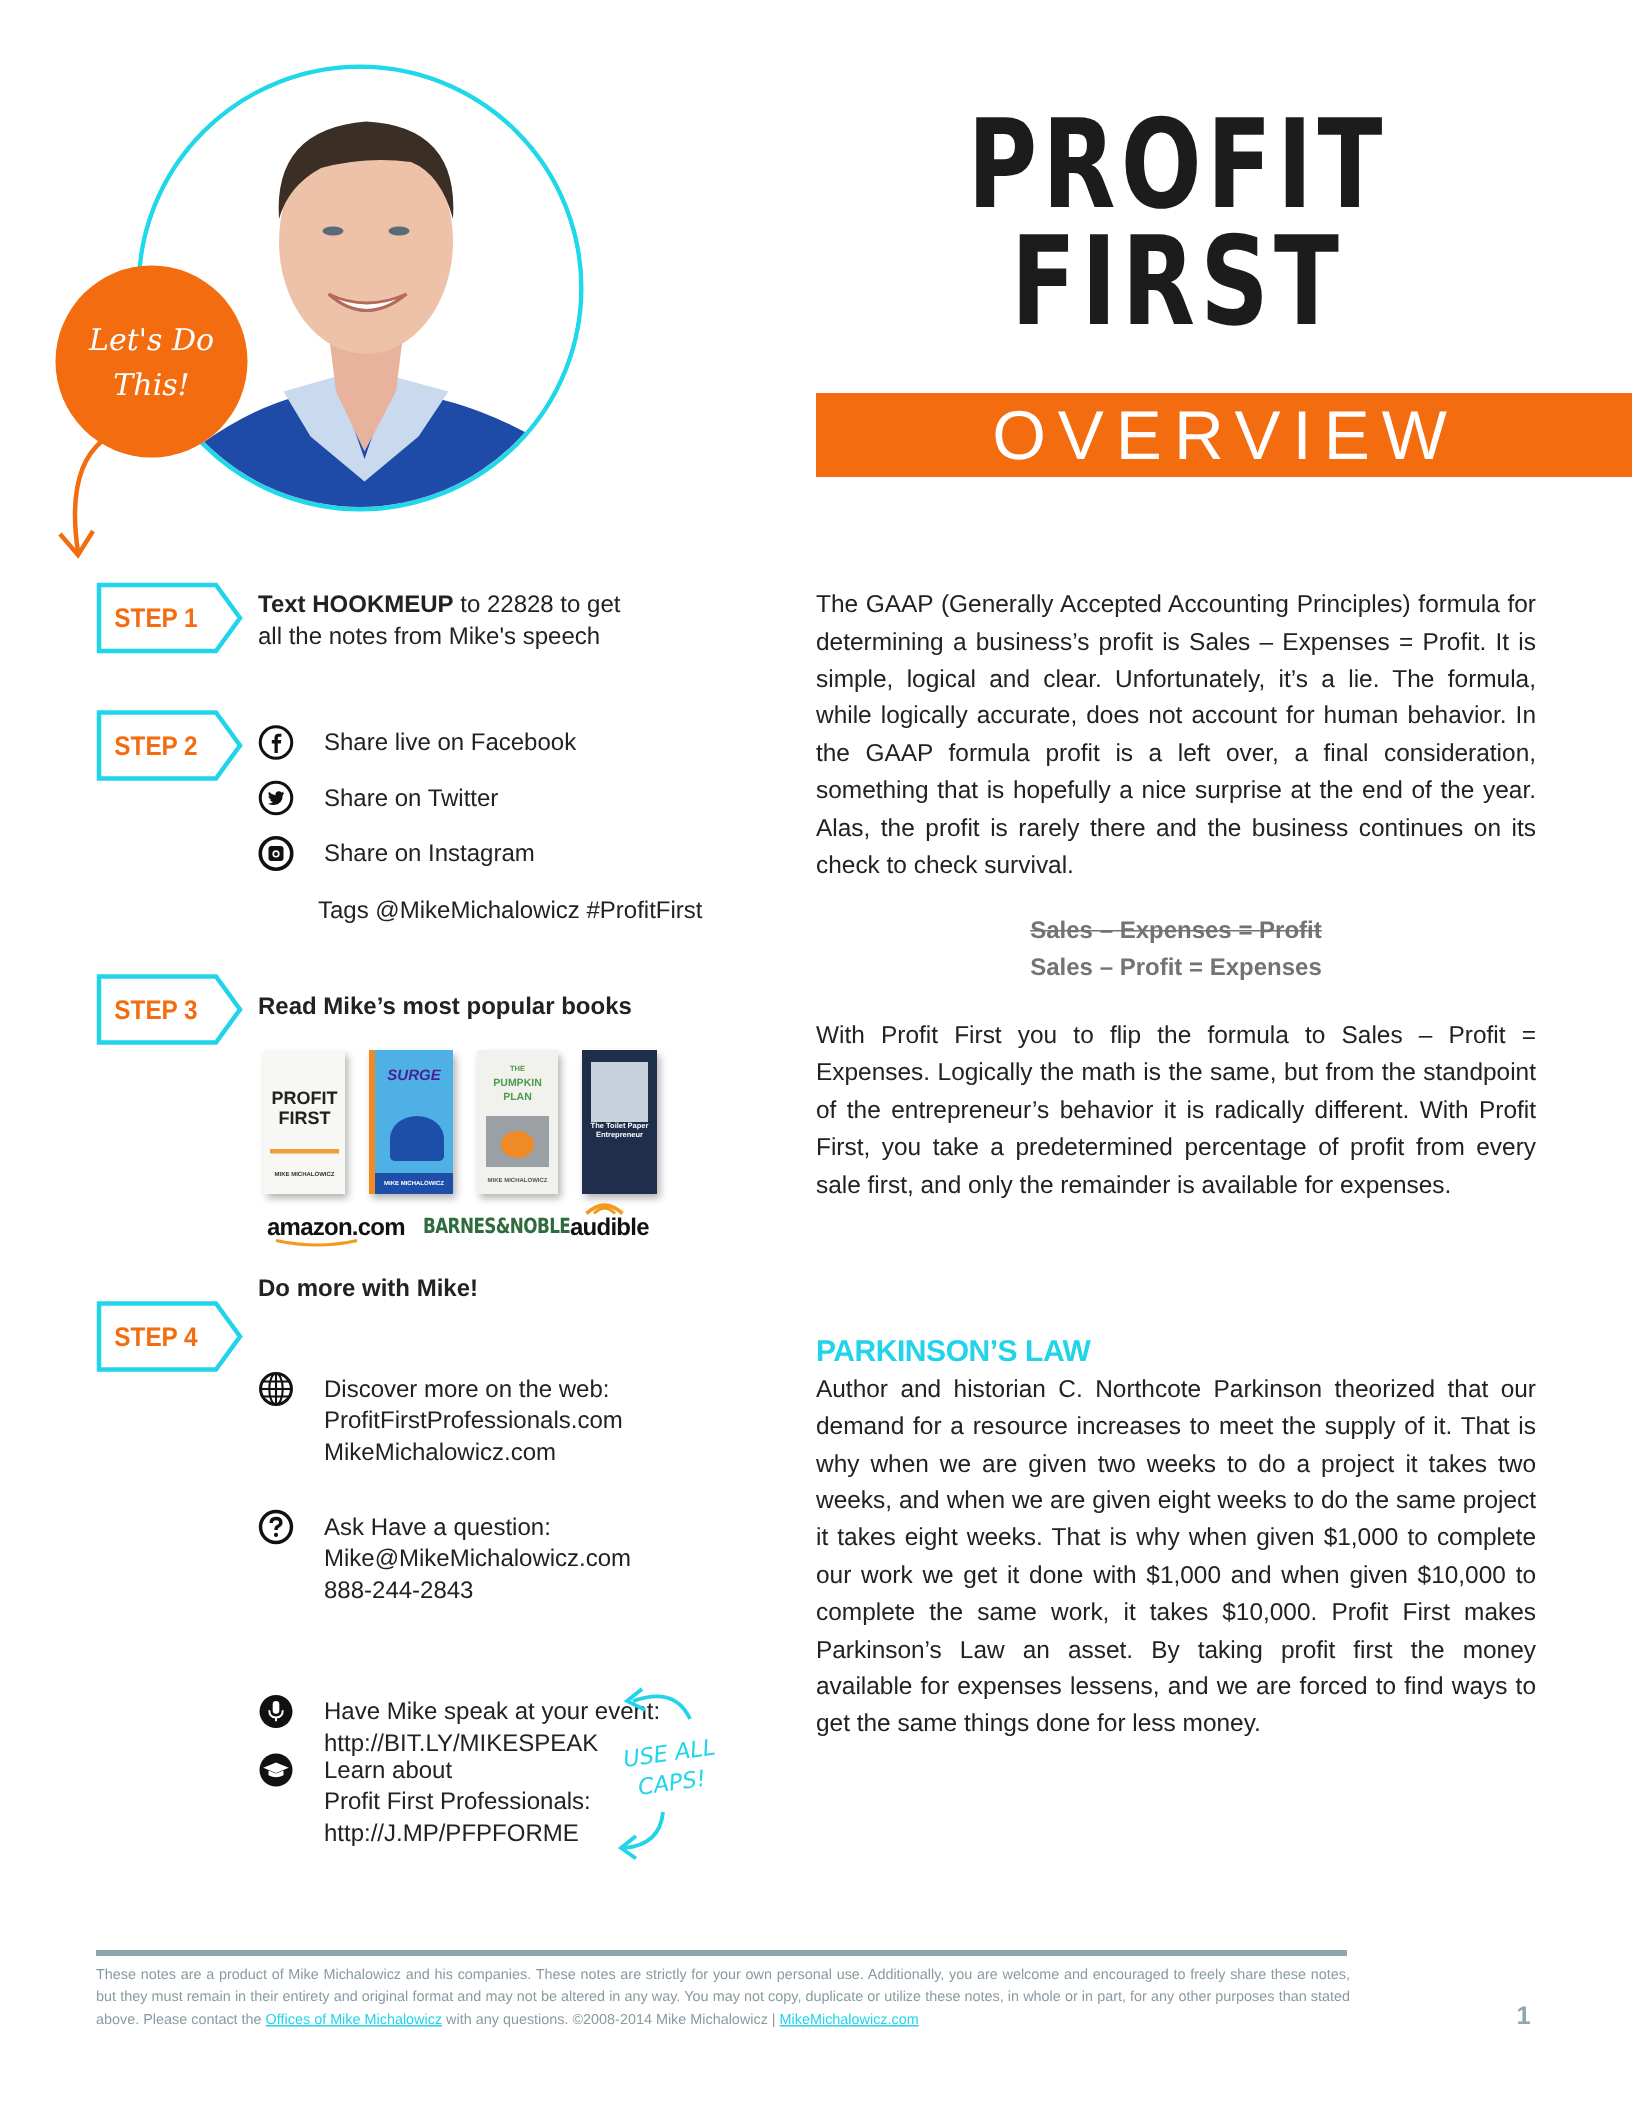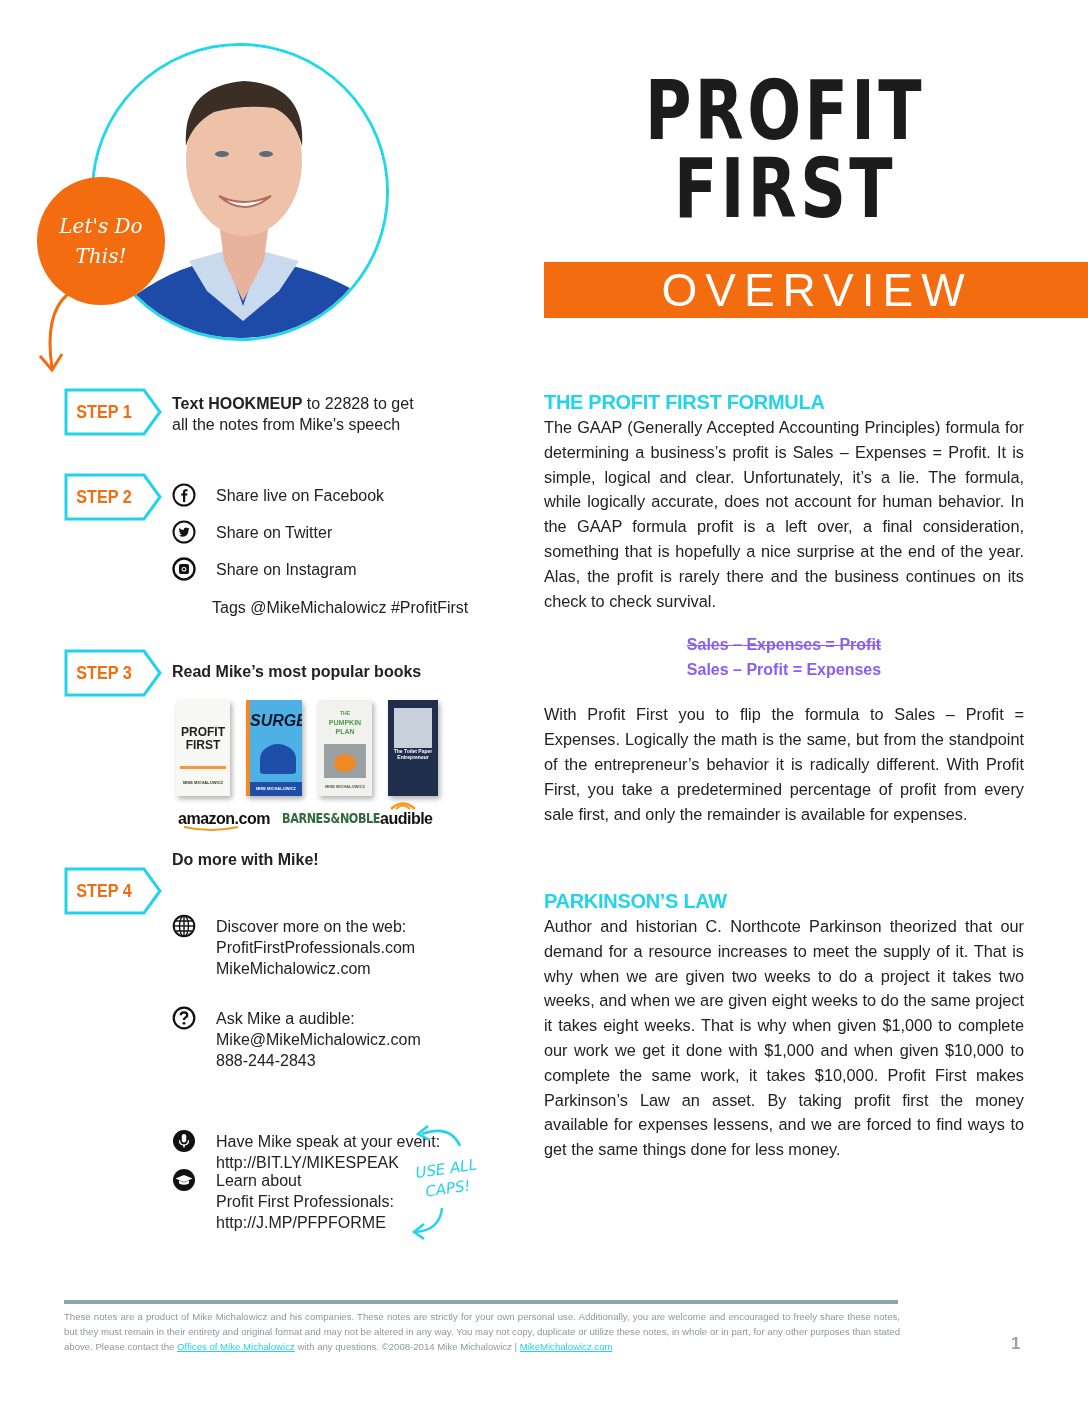--- a/index.html
+++ b/index.html
@@ -59,21 +59,21 @@
 
     .retailers { position: absolute; left: 178px; top: 800px; width: 260px; height: 34px; }
     .retailer { position: absolute; top: 10px; font-weight: bold; font-size: 16px; letter-spacing: -0.5px; }
 
     .use-caps { position: absolute; left: 400px; top: 1118px; }
 
     
     .right { position: absolute; left: 544px; width: 480px; }
     .h2 { color: #21d4ea; font-weight: bold; font-size: 20px; line-height: 24px; letter-spacing: -0.3px; }
     .para { font-size: 16.3px; line-height: 24.8px; text-align: justify; color: #222; }
-    .formula { text-align: center; font-weight: bold; font-size: 16px; line-height: 24.5px; color: #8b5cf6; }
+    .formula { text-align: center; font-weight: bold; font-size: 16px; line-height: 24.5px; color: #737373; }
     .strike { text-decoration: line-through; }
 
     
     .footer-rule { position: absolute; left: 64px; top: 1300px; width: 834px; height: 4px; background: #8fa6ad; }
     .footer-text {
       position: absolute; left: 64px; top: 1309px; width: 836px;
       font-size: 9.6px; line-height: 15px; color: #8a9aa0; text-align: justify;
     }
     .footer-text a { color: #21d4ea; text-decoration: underline; }
     .page-num { position: absolute; left: 1011px; top: 1334px; font-size: 17px; font-weight: bold; color: #8fa6ad; }
@@ -178,21 +178,21 @@
 <div class="books">
   <div class="book" style="left:4px; width:54px; background:#f7f7f4;">
     <div class="bt" style="top:26px; font-size:12px; line-height:13px; color:#222;">
       <div>PROFIT</div>
       <div>FIRST</div>
     </div>
     <div style="position:absolute; left:4px; right:4px; top:66px; height:3px; background:#f39a3a;"></div>
     <div class="bt" style="top:80px; font-size:4px; color:#333;">MIKE MICHALOWICZ</div>
   </div>
   <div class="book" style="left:74px; width:56px; background:#4fb0e6; border-left:4px solid #f08a24;">
-    <div class="bt" style="top:12px; font-size:16px; color:#0f172a; font-style:italic;">SURGE</div>
+    <div class="bt" style="top:12px; font-size:10px; color:#4c1d95; font-style:italic;">SURGE</div>
     <div style="position:absolute; left:10px; top:44px; width:36px; height:30px; border-radius:50% 50% 10% 10%; background:#1d4fa8;"></div>
     <div class="bt" style="top:82px; font-size:4px; color:#fff; background:#1d4fa8; height:14px; line-height:14px;">MIKE MICHALOWICZ</div>
   </div>
   <div class="book" style="left:146px; width:54px; background:#f1f1ee;">
     <div class="bt" style="top:10px; font-size:5px; color:#4a9b4a;">THE</div>
     <div class="bt" style="top:18px; font-size:7px; line-height:9px; color:#4a9b4a; padding:0 4px;">PUMPKIN PLAN</div>
     <div style="position:absolute; left:6px; right:6px; top:44px; height:34px; background:#9aa0a3;"></div>
     <div style="position:absolute; left:16px; top:54px; width:22px; height:18px; border-radius:50%; background:#f08a24;"></div>
     <div class="bt" style="top:84px; font-size:4px; color:#555;">MIKE MICHALOWICZ</div>
   </div>
@@ -245,21 +245,21 @@
   </div>
 </div>
 
 <div class="row" style="top:1008px;">
   <svg class="ic" viewBox="0 0 24 24">
     <circle cx="12" cy="12" r="10.3" fill="none" stroke="#111" stroke-width="2.3"></circle>
     <path d="M8.8 9.3 Q8.8 6.3 12 6.3 Q15.2 6.3 15.2 9 Q15.2 10.8 13.2 11.7 Q12 12.3 12 14" stroke="#111" stroke-width="2.3" fill="none"></path>
     <circle cx="12" cy="17.3" r="1.4" fill="#111"></circle>
   </svg>
   <div class="lines">
-    <div>Ask Mike a audible:</div>
+    <div>Ask Have a question:</div>
     <div>Mike@MikeMichalowicz.com</div>
     <div>888-244-2843</div>
   </div>
 </div>
 
 <div class="row" style="top:1100px;margin-top:31px;">
   <svg class="ic" viewBox="0 0 24 24">
     <circle cx="12" cy="12" r="11" fill="#111"></circle>
     <rect x="9.8" y="5" width="4.4" height="8.5" rx="2.2" fill="#fff"></rect>
     <path d="M7.5 11.2 Q7.5 16 12 16 Q16.5 16 16.5 11.2" stroke="#fff" stroke-width="1.3" fill="none"></path>
@@ -289,21 +289,20 @@
     <path d="M60 28 Q50 6 22 16" stroke="#21d4ea" stroke-width="2.5" fill="none"></path>
     <path d="M28 8 L18 16 L30 22" stroke="#21d4ea" stroke-width="2.5" fill="none"></path>
     <path d="M42 90 Q40 112 16 114" stroke="#21d4ea" stroke-width="2.5" fill="none"></path>
     <path d="M24 106 L14 114 L24 121" stroke="#21d4ea" stroke-width="2.5" fill="none"></path>
     <text x="16" y="56" fill="#21d4ea" font-family="DejaVu Sans, sans-serif" font-size="15" font-style="italic" transform="rotate(-8 45 56)">USE ALL</text>
     <text x="26" y="76" fill="#21d4ea" font-family="DejaVu Sans, sans-serif" font-size="15" font-style="italic" transform="rotate(-8 45 76)">CAPS!</text>
   </svg>
 </div>
 
 <div class="right" style="top:390px;">
-  <div class="h2">THE PROFIT FIRST FORMULA</div>
   <p class="para" style="margin-top:1px;">The GAAP (Generally Accepted Accounting Principles) formula for determining a business’s profit is Sales – Expenses = Profit. It is simple, logical and clear. Unfortunately, it’s a lie. The formula, while logically accurate, does not account for human behavior. In the GAAP formula profit is a left over, a final consideration, something that is hopefully a nice surprise at the end of the year. Alas, the profit is rarely there and the business continues on its check to check survival.</p>
   <div style="height:20px;"></div>
   <div class="formula strike">Sales – Expenses = Profit</div>
   <div class="formula">Sales – Profit = Expenses</div>
   <div style="height:20px;"></div>
   <p class="para">With Profit First you to flip the formula to Sales – Profit = Expenses. Logically the math is the same, but from the standpoint of the entrepreneur’s behavior it is radically different. With Profit First, you take a predetermined percentage of profit from every sale first, and only the remainder is available for expenses.</p>
 </div>
 
 <div class="right" style="top:889px;">
   <div class="h2">PARKINSON’S LAW</div>

